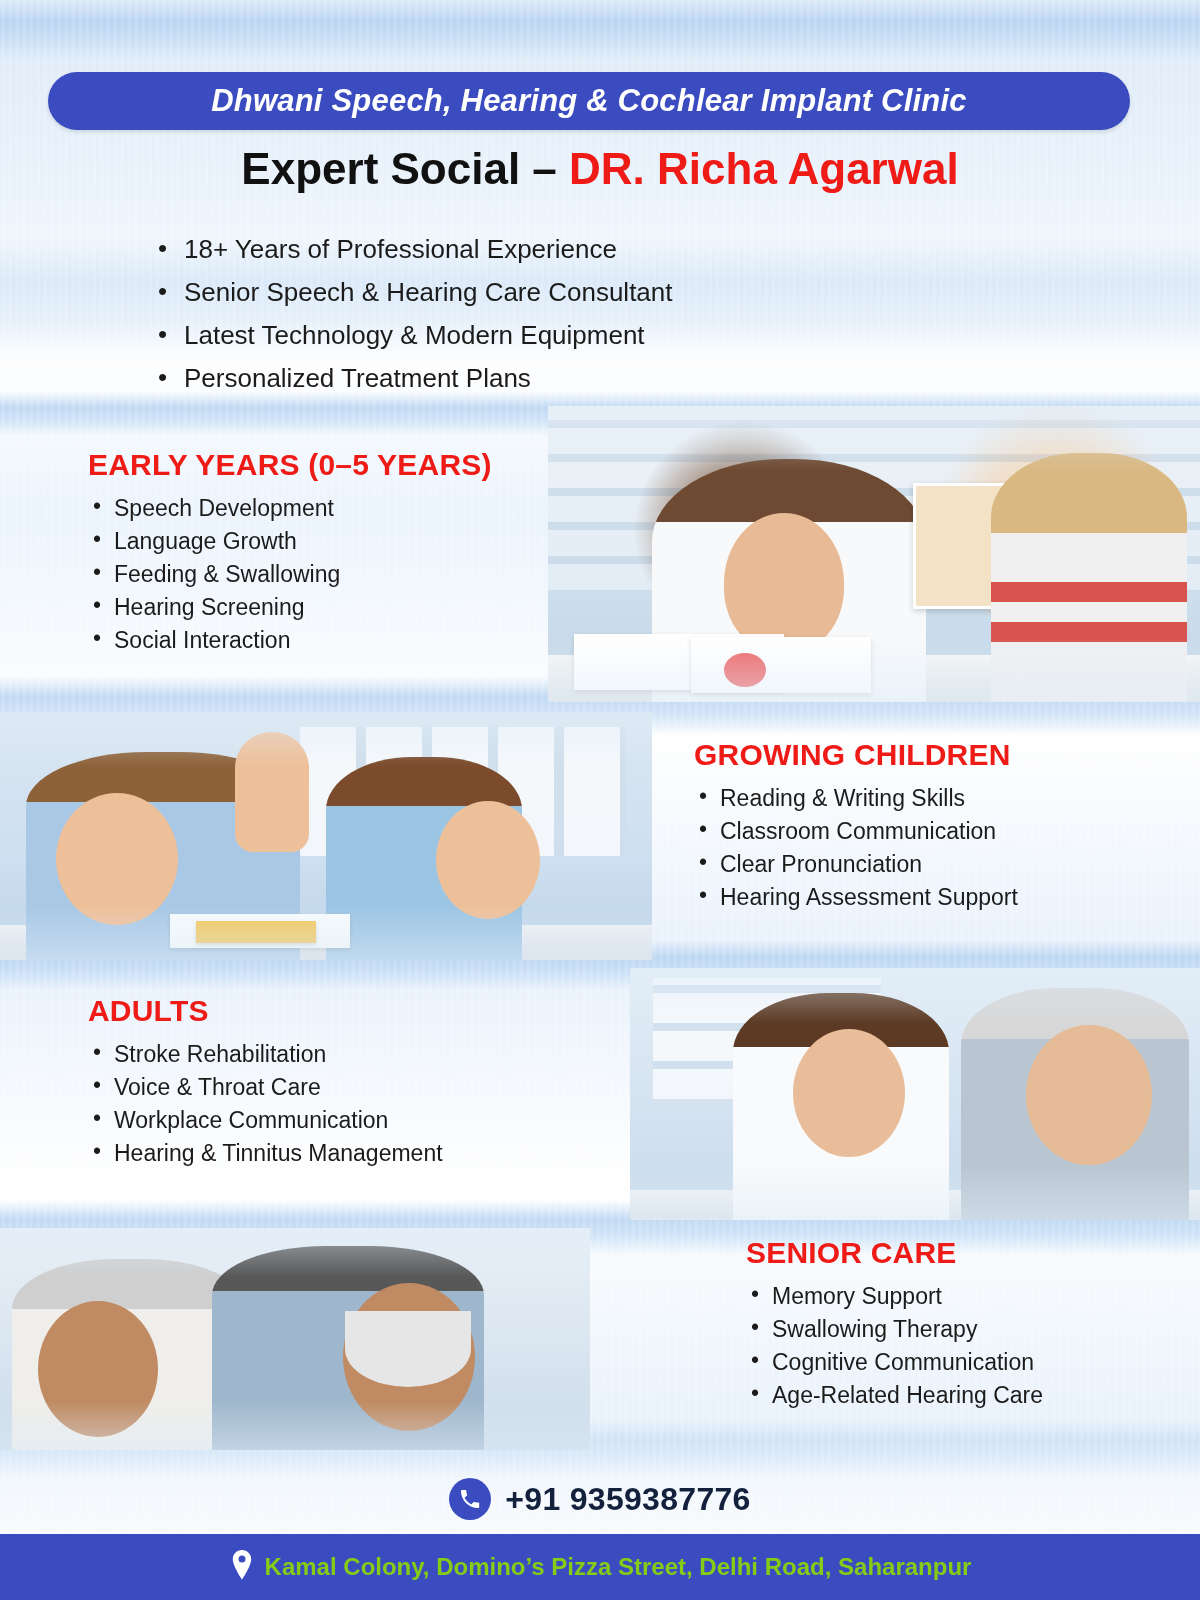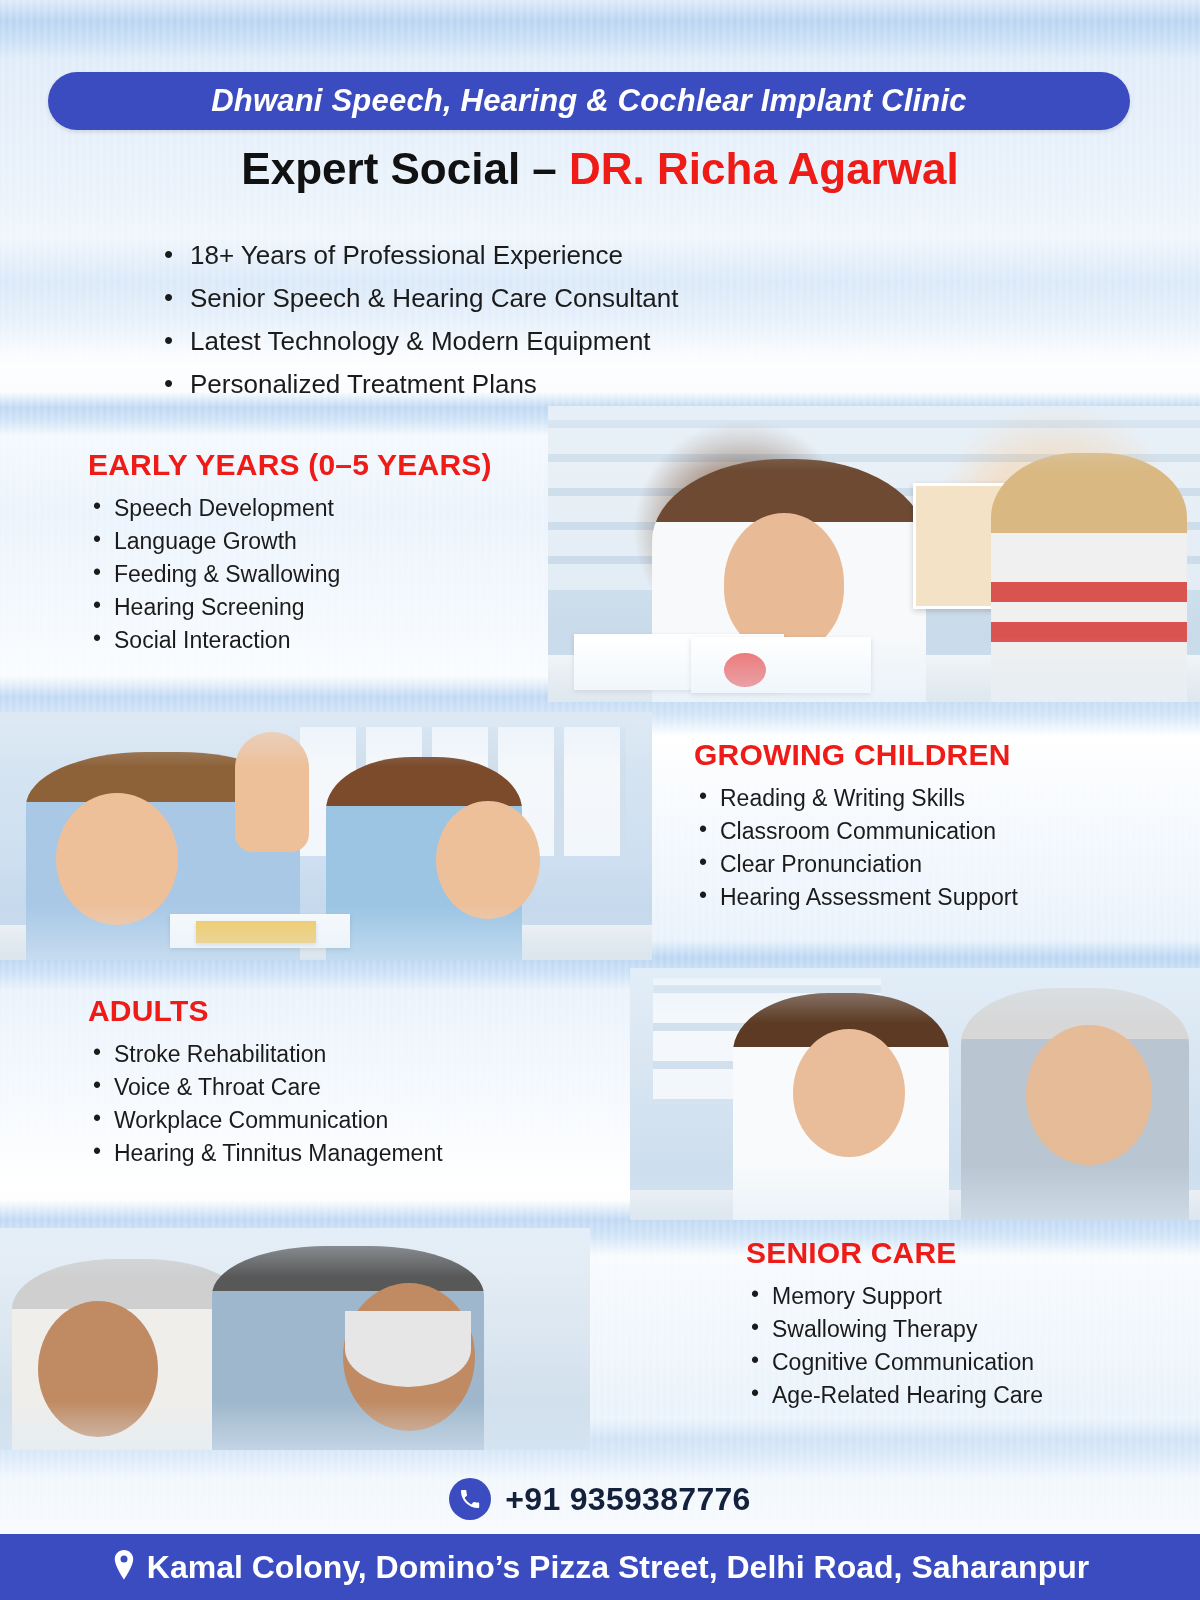--- a/index.html
+++ b/index.html
@@ -70,21 +70,21 @@
     white-space: nowrap;
   }
   .expert-line .doc {
     color: #ee1b17;
   }
   .header-list {
     position: absolute;
     top: 218px;
     left: 140px;
     list-style: none;
-    margin: 16px;
+    margin: 10px;
     padding: 0;
   }
   .header-list li {
     font-size: 26px;
     color: #1b1b1b;
     line-height: 43px;
     position: relative;
     padding-left: 34px;
   }
   .header-list li:before {
@@ -274,22 +274,22 @@
     left: 0; bottom: 0;
     width: 1200px; height: 66px;
     background: #3b4cc0;
     display: flex;
     align-items: center;
     justify-content: center;
     gap: 10px;
   }
   .addr-bar .pin { display: block; }
   .addr-text {
-    color: #ffffff;
-    font-size: 32px;
+    color: #84cc16;
+    font-size: 24px;
     font-weight: bold;
     white-space: nowrap;
   }
 </style>
 </head>
 <body>
 
 <div class="poster">
 
   <div class="band-blue" style="top:0px;height:60px;"></div>

